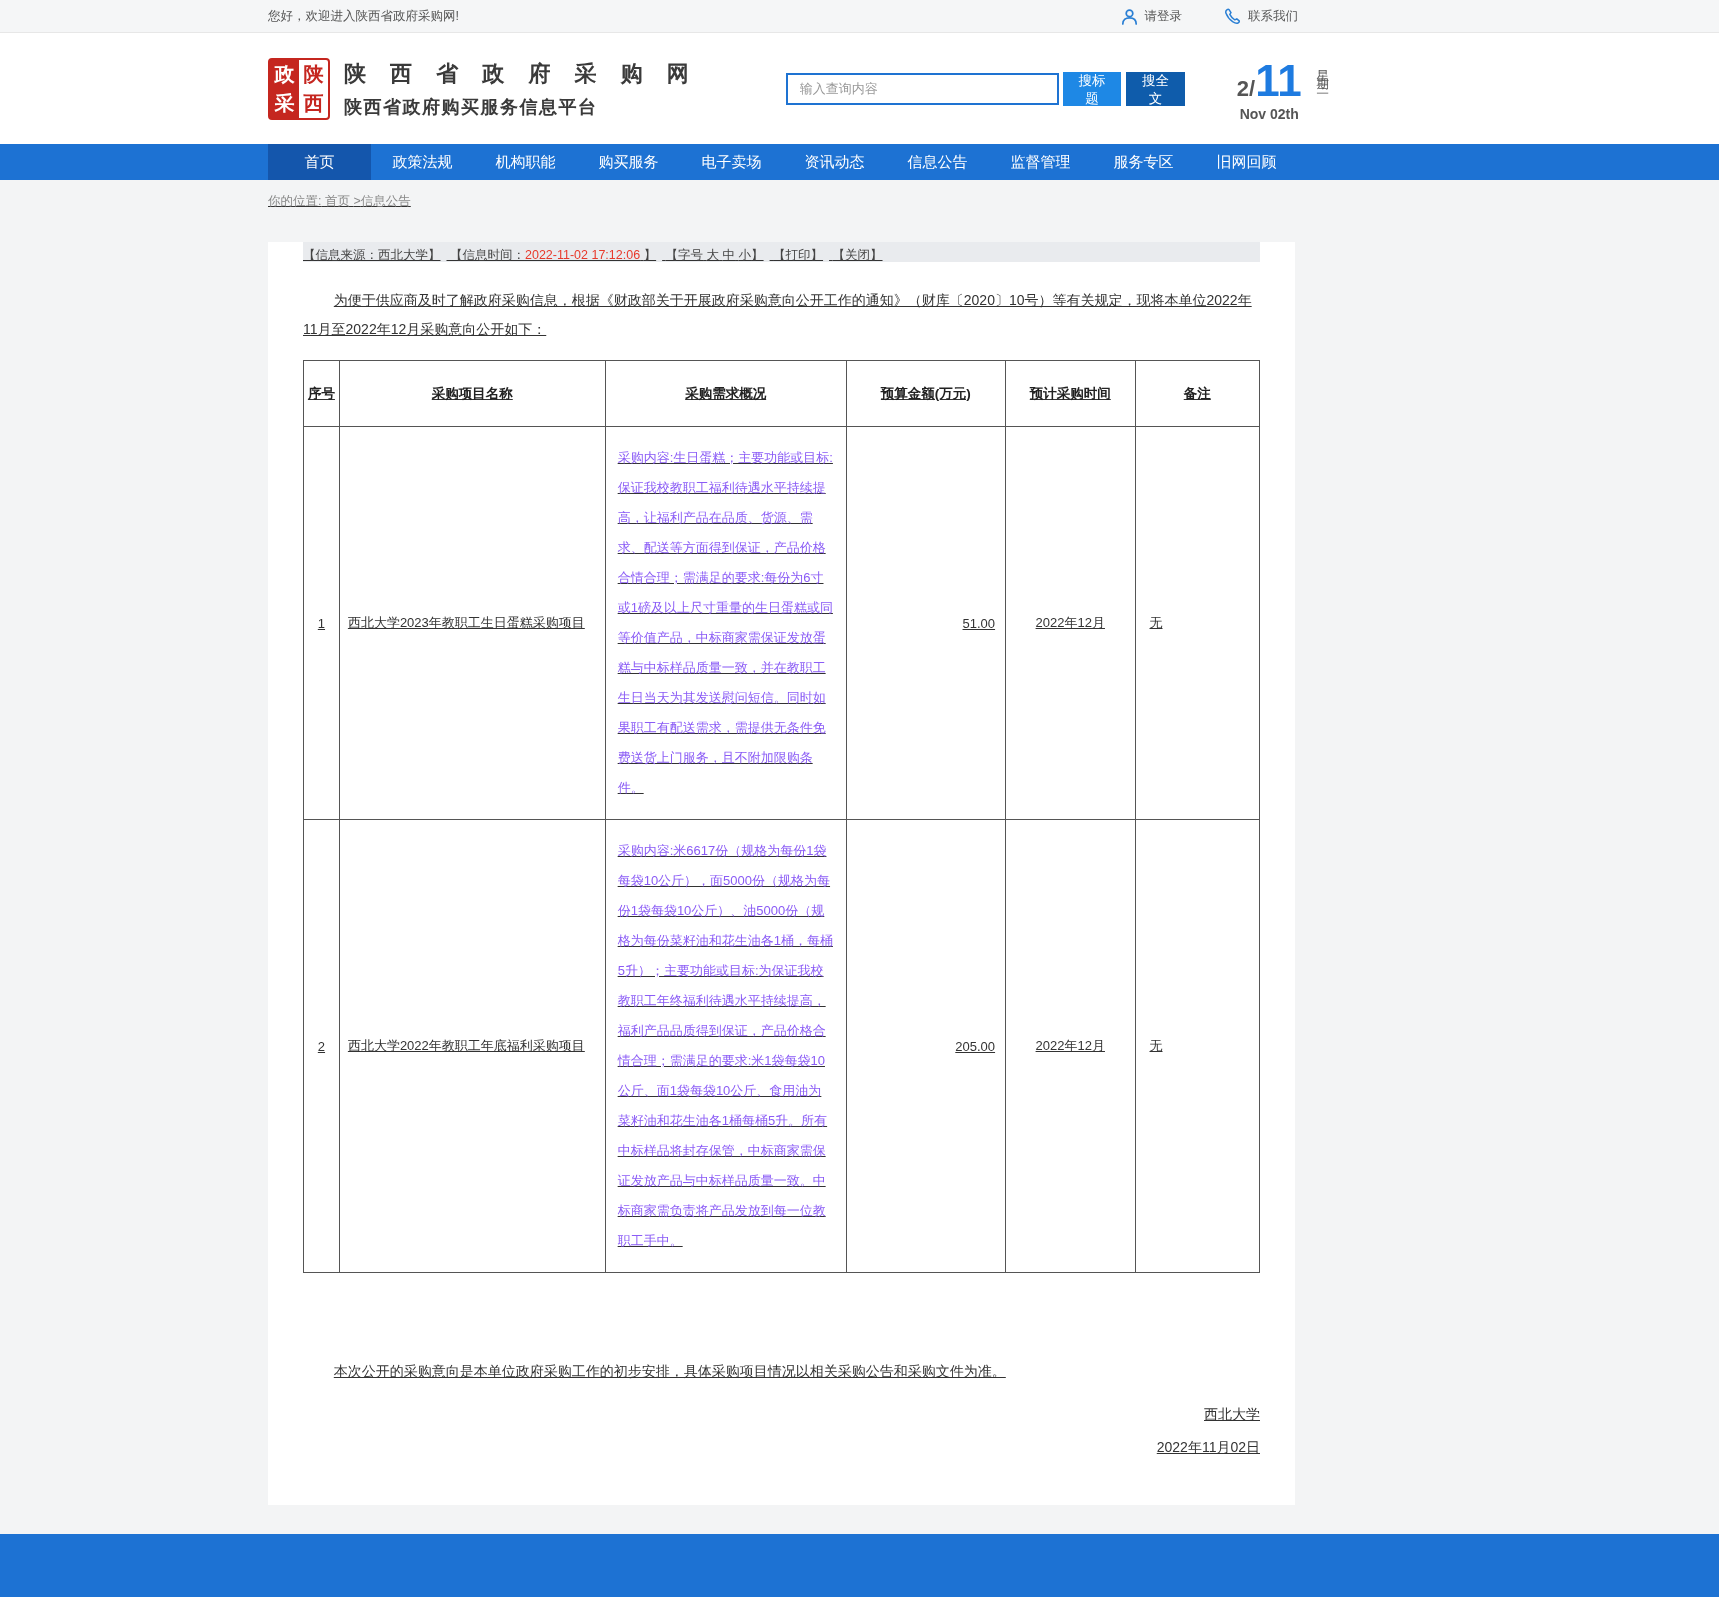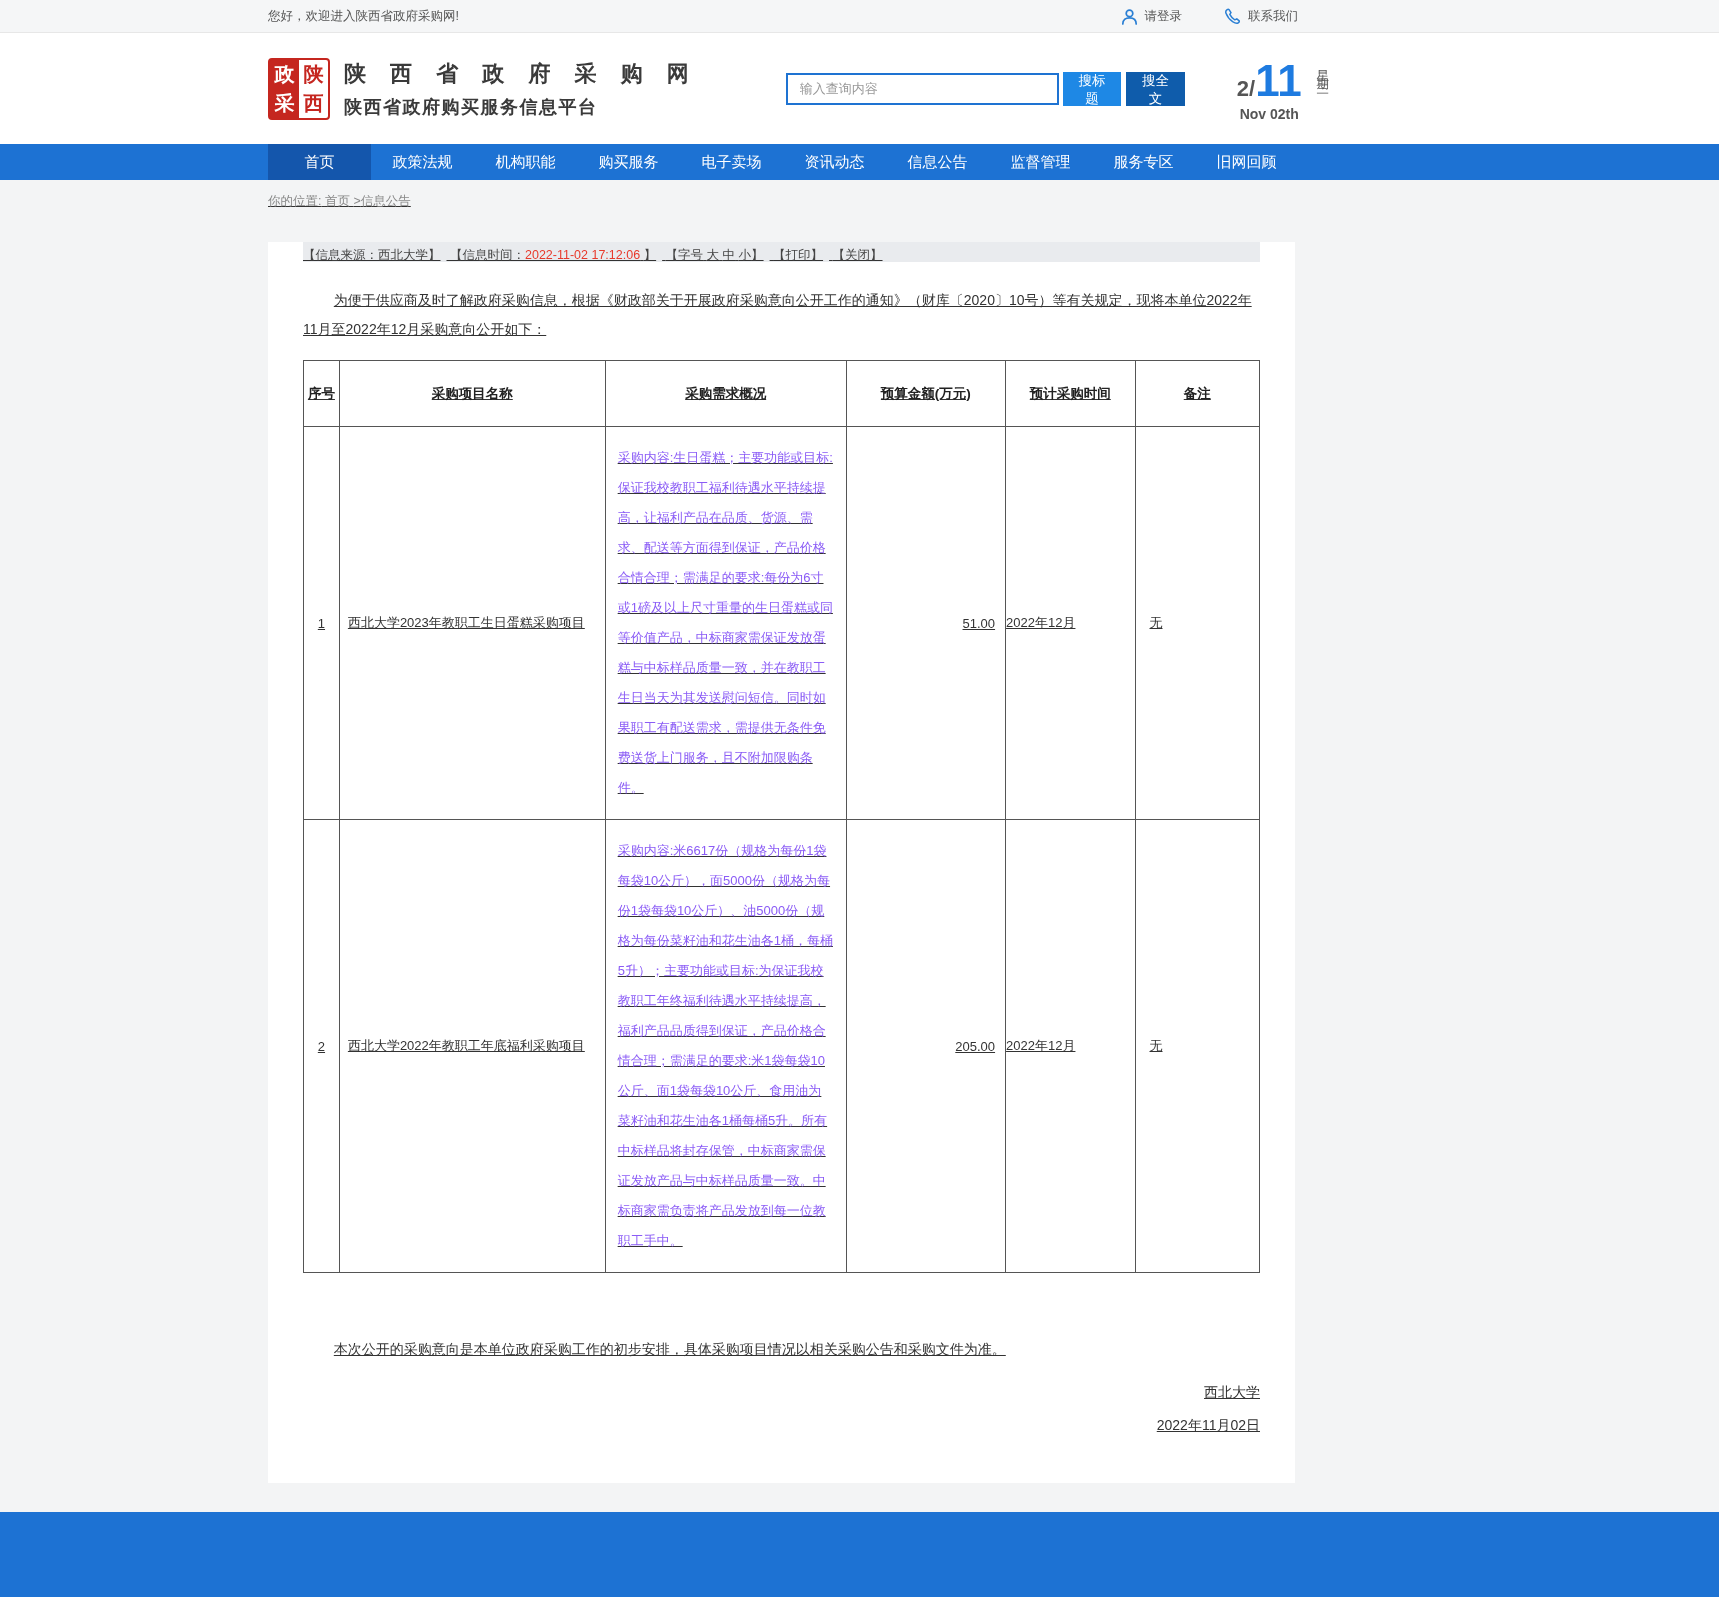--- a/index.html
+++ b/index.html
@@ -85,24 +85,24 @@
   .col-no { width:36px; }
   .col-name { width:267px; }
   .col-demand { width:242px; }
   .col-budget { width:160px; }
   .col-time { width:130px; }
   .col-note { width:125px; }
   td.cell-no { text-align:center; font-size:13px; vertical-align:middle; }
   td.cell-name { padding:0 8px; font-size:13px; vertical-align:middle; line-height:22px; }
   td.cell-demand { padding:16px 12px; font-size:13px; line-height:30px; vertical-align:top; color:#8b5cf6; }
   td.cell-budget { text-align:right; padding-right:10px; font-size:13px; vertical-align:middle; }
-  td.cell-time { text-align:left; font-size:13px; vertical-align:middle; }
+  td.cell-time { text-align:center; font-size:13px; vertical-align:middle; }
   td.cell-note { padding-left:14px; font-size:13px; vertical-align:middle; }
 
-  .closing { margin-top:62px; font-size:14px; color:#333; line-height:29px; text-indent:2.2em; }
+  .closing { margin-top:84px; font-size:14px; color:#333; line-height:29px; text-indent:2.2em; }
   .signature { text-align:right; font-size:14px; color:#333; margin-top:20px; }
   .sign-date { text-align:right; font-size:14px; color:#333; margin-top:15px; }
 
   
   .footer { background:#1d72d3; height:120px; color:#fff; }
   .footer-inner { width:1145px; margin-left:268px; display:flex; align-items:center; height:100%; }
 </style>
 </head>
 <body>
 

